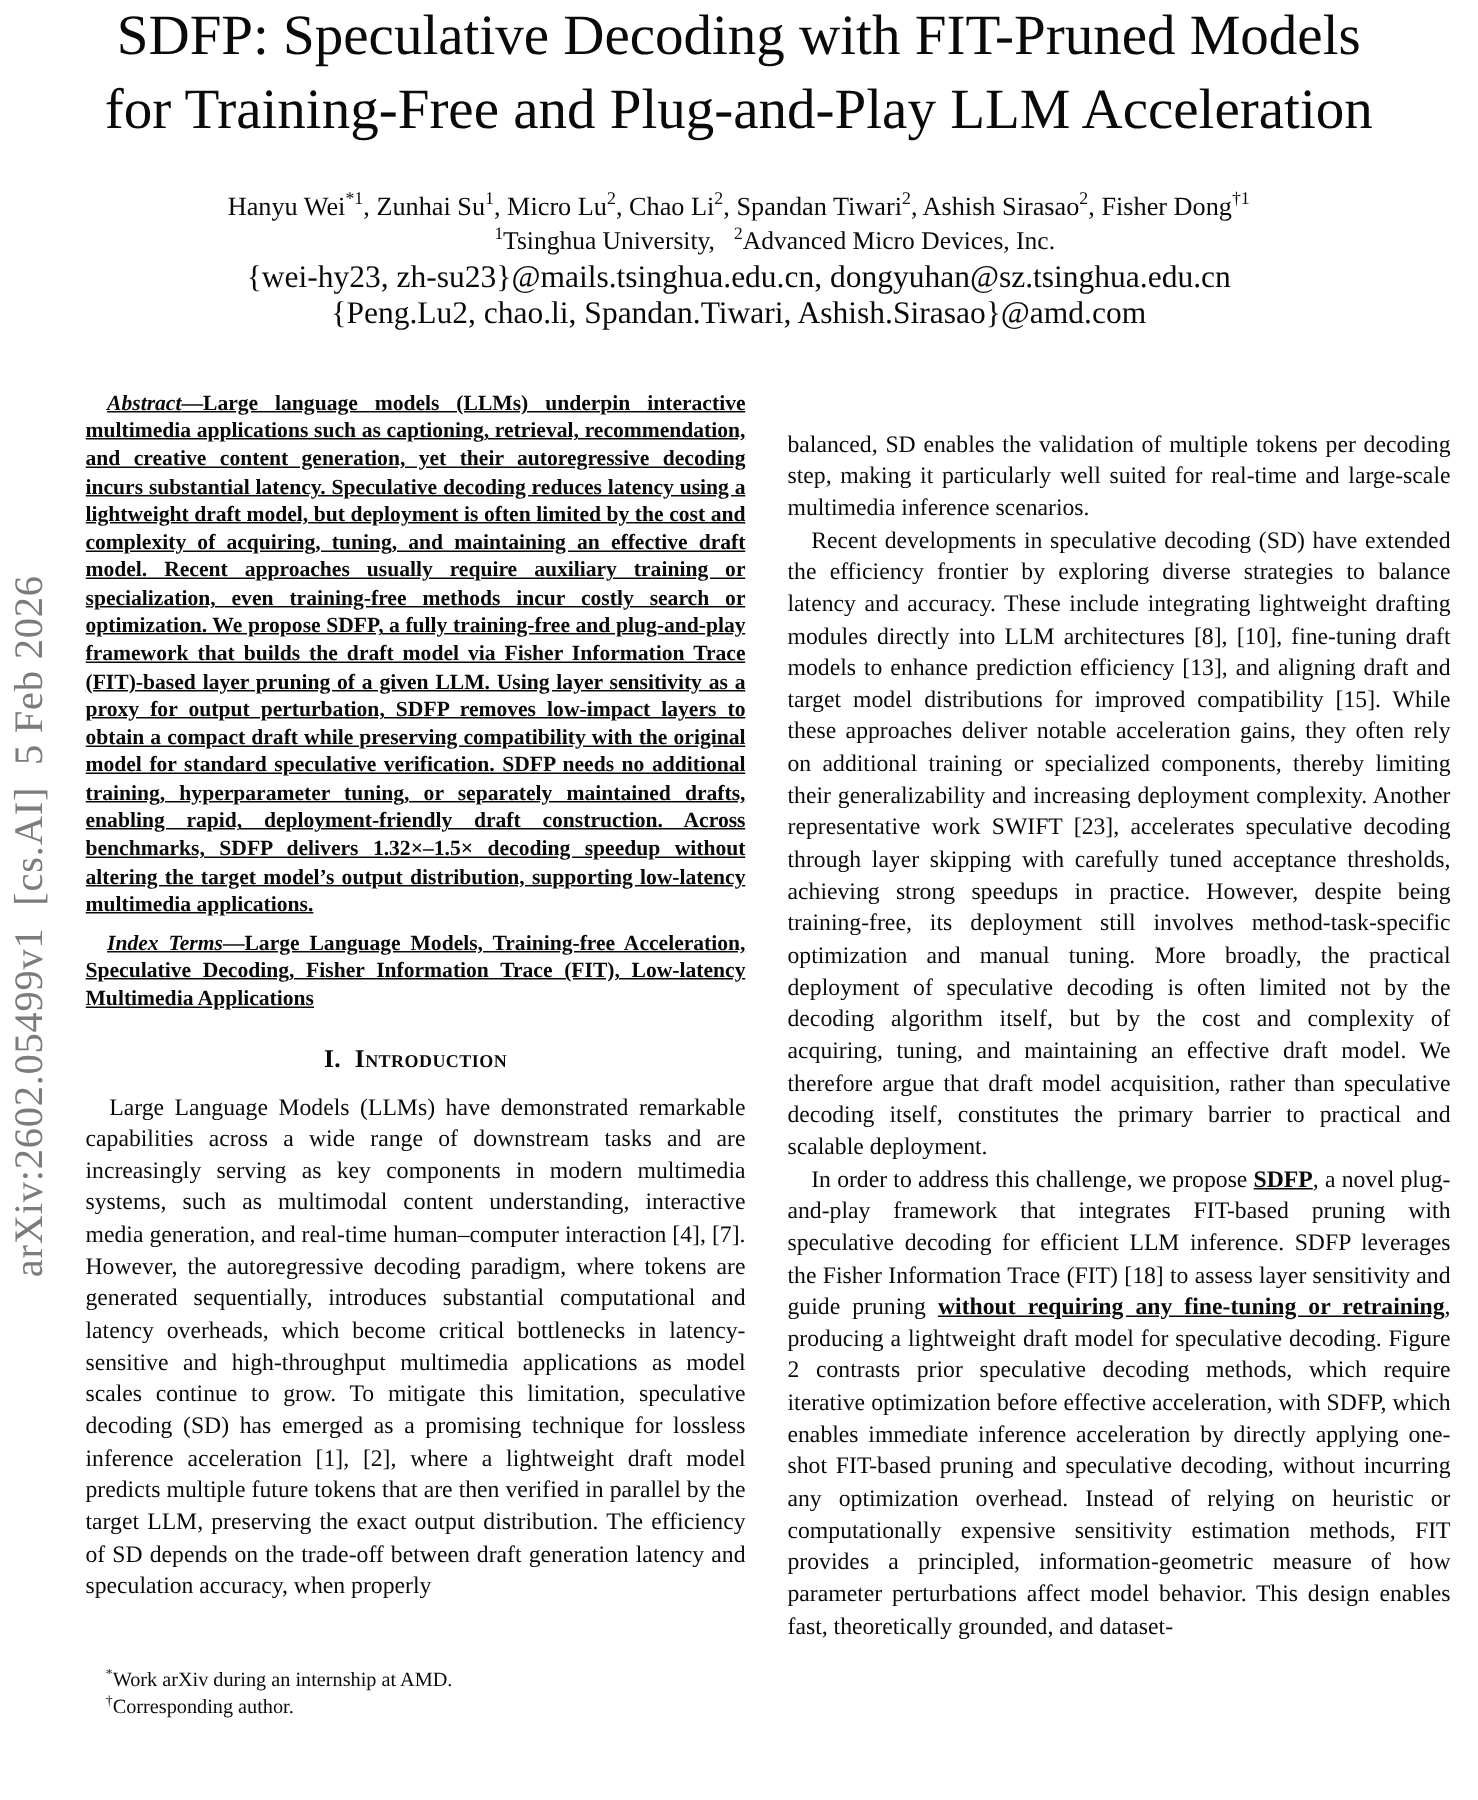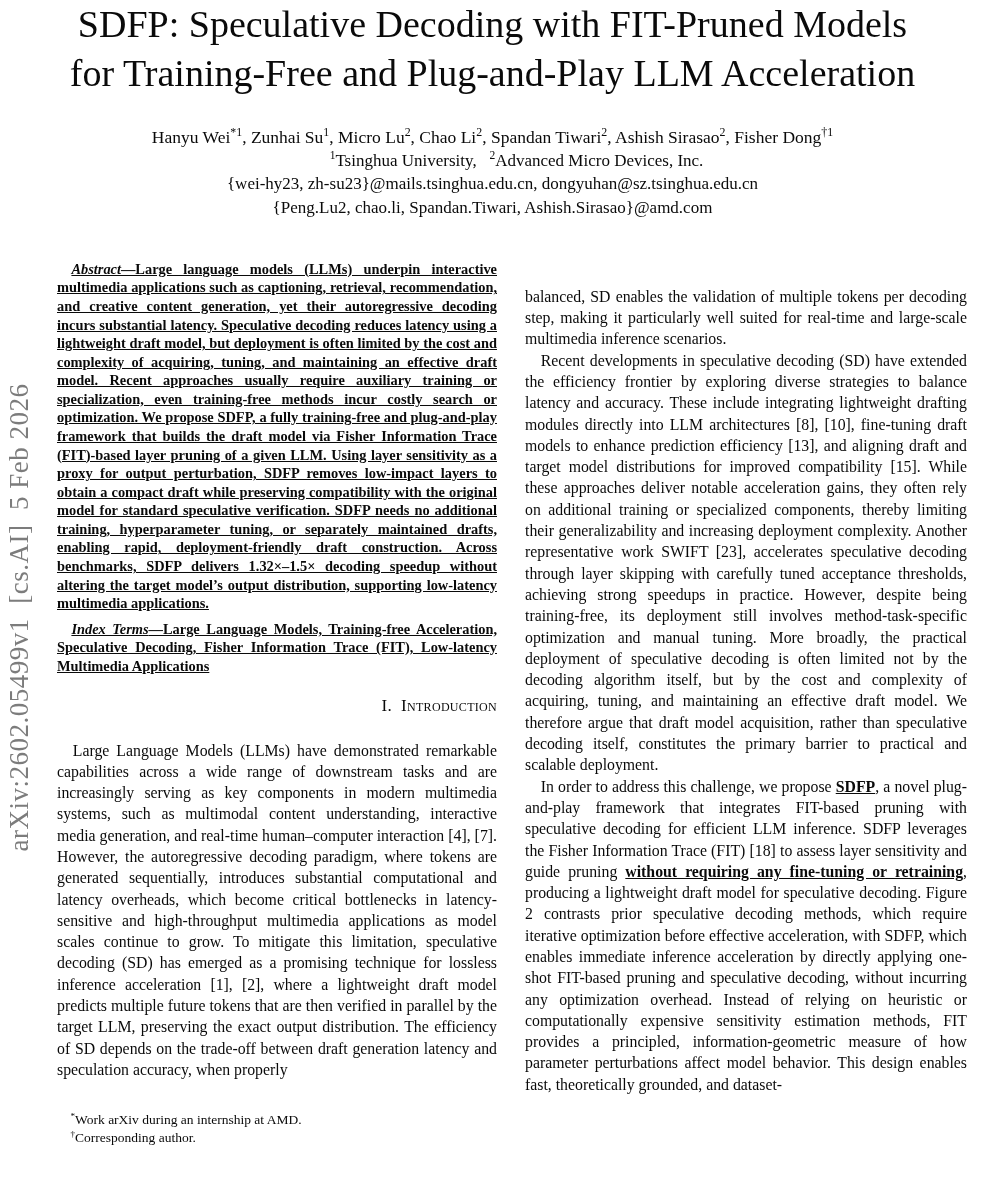--- a/index.html
+++ b/index.html
@@ -36,21 +36,21 @@
     margin: 0 auto;
     padding-top: 0;
   }
   .authors {
     margin-top: 26px;
     font-size: 17.5px;
     line-height: 24px;
     white-space: nowrap;
   }
   .affiliations { font-size: 17px; line-height: 23px; padding-left: 48px; }
-  .email-line { font-size: 17px; line-height: 24px; }
+  .email-line { font-size: 21px; line-height: 24px; }
 
   sup { font-size: 68%; line-height: 0; }
   .run-b { font-weight: bold; text-decoration: underline; }
   .run-i { font-style: italic; }
 
   .columns {
     display: flex;
     gap: 28px;
     padding: 0 18px 0 57px;
     margin-top: 40px;
@@ -64,26 +64,26 @@
   p.abstract-par {
     font-size: 14.4px;
     font-weight: bold;
     line-height: 1.29;
     text-align: justify;
     text-indent: 1em;
   }
   p.index-terms { margin-top: 7px; }
 
   h2.section-heading {
-    font-weight: normal;
+    font-weight: bold;
     font-size: 17px;
     font-variant: small-caps;
-    text-align: right;
+    text-align: center;
     margin-top: 20px;
-    margin-bottom: 24px;
+    margin-bottom: 12px;
     letter-spacing: 0.3px;
   }
 
   p.body-par {
     font-size: 15.8px;
     line-height: 21.3px;
     text-align: justify;
     text-indent: 1em;
   }
   p.noindent { text-indent: 0; }

